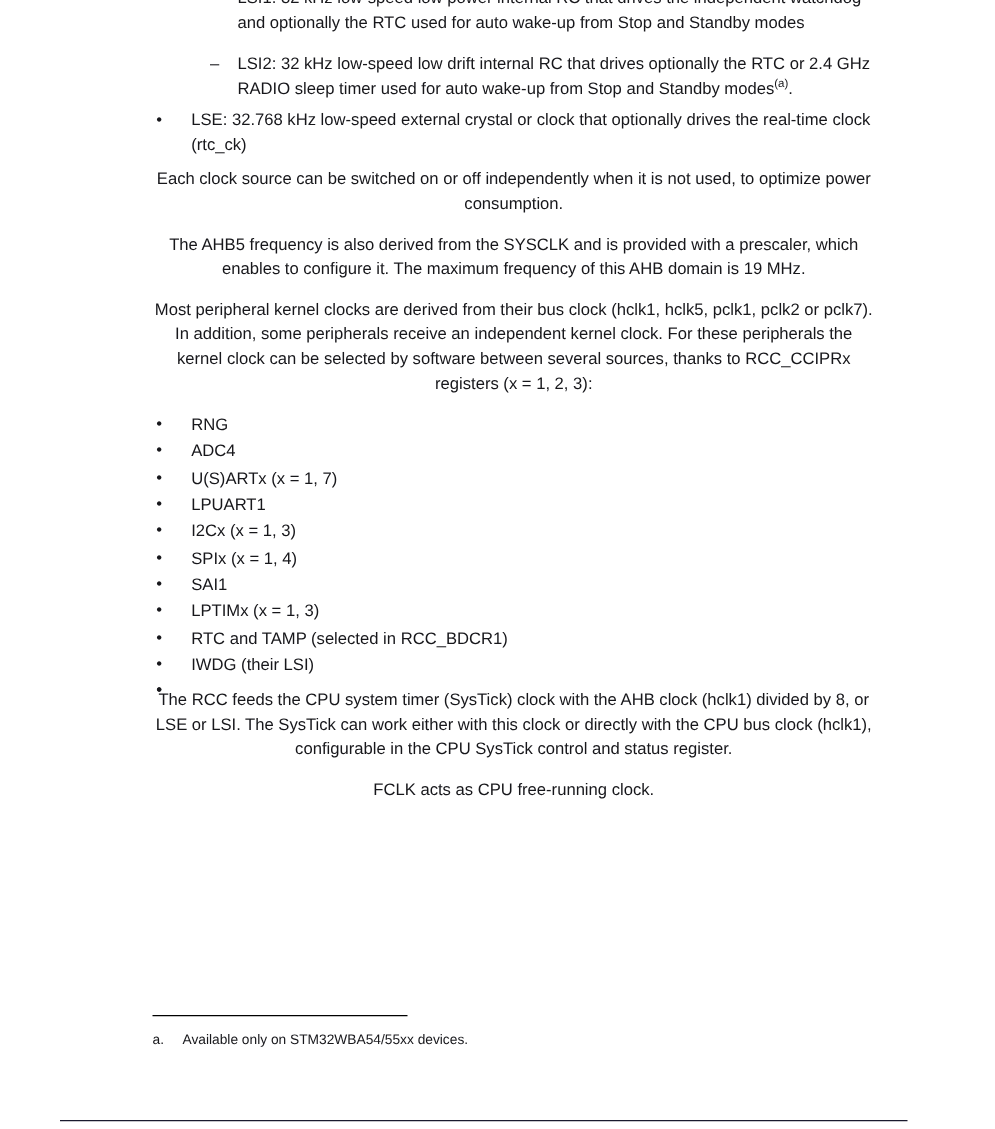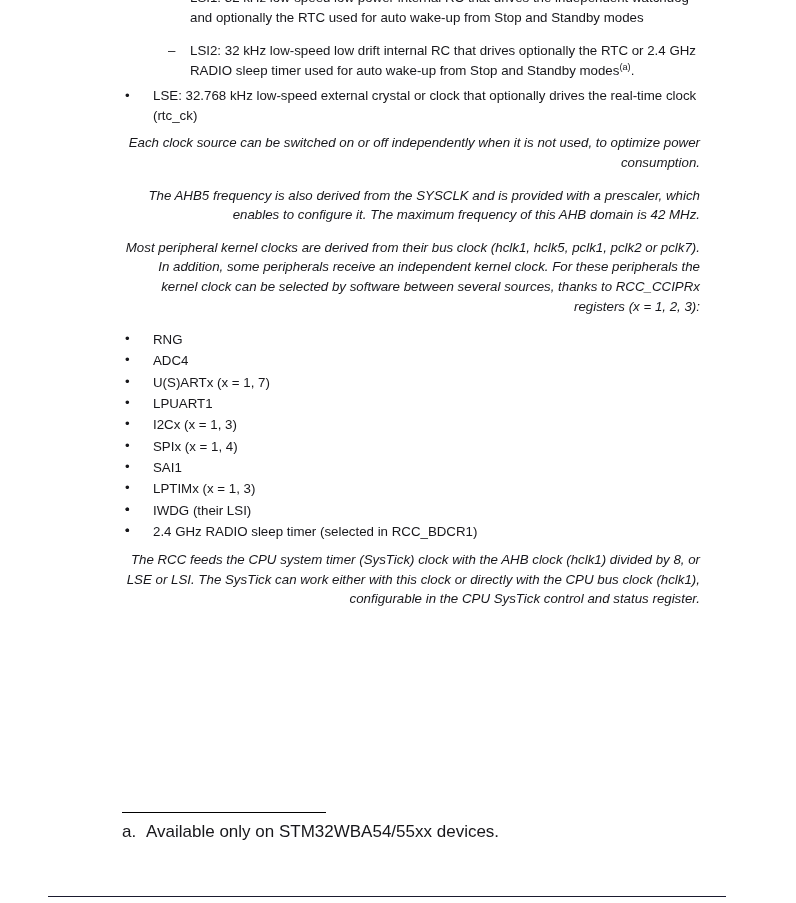--- a/index.html
+++ b/index.html
@@ -28,22 +28,21 @@
     position: absolute;
     left: 122px;
     top: 0;
     width: 578px;
   }
 
   p.para {
     margin: 0 0 13px 0;
     font-size: 13.3px;
     line-height: 19.6px;
-    text-align: right;
-    font-style: italic;
+    text-align: center;
   }
 
   
   .clipped-block {
     position: absolute;
     left: 122px;
     top: -12px;
     width: 578px;
   }
 
@@ -108,21 +107,21 @@
     top: 812px;
     width: 204px;
     height: 0;
     border-top: 1.6px solid #000000;
   }
   .footnote {
     position: absolute;
     left: 122px;
     top: 825px;
     width: 520px;
-    font-size: 17px;
+    font-size: 11px;
     line-height: 14px;
   }
   .footnote .fn-label {
     display: inline-block;
     width: 24px;
   }
 
   
   .footer {
     position: absolute;
@@ -170,21 +169,21 @@
         <span class="bullet-marker">•</span>
         <span>LSE: 32.768 kHz low-speed external crystal or clock that optionally drives the real-time clock (rtc_ck)</span>
       </li>
     </ul>
 
     <div class="spacer-8"></div>
 
     <p class="para">Each clock source can be switched on or off independently when it is not used, to optimize power consumption.</p>
 
 
-    <p class="para">The AHB5 frequency is also derived from the SYSCLK and is provided with a prescaler, which enables to configure it. The maximum frequency of this AHB domain is 42 MHz.</p>
+    <p class="para">The AHB5 frequency is also derived from the SYSCLK and is provided with a prescaler, which enables to configure it. The maximum frequency of this AHB domain is 19 MHz.</p>
 
     <p class="para">Most peripheral kernel clocks are derived from their bus clock (hclk1, hclk5, pclk1, pclk2 or pclk7). In addition, some peripherals receive an independent kernel clock. For these peripherals the kernel clock can be selected by software between several sources, thanks to RCC_CCIPRx registers (x = 1, 2, 3):</p>
 
     <ul class="bullet-list peripheral-list">
       <li>
         <span class="bullet-marker">•</span>
         <span>RNG</span>
       </li>
       <li>
         <span class="bullet-marker">•</span>
@@ -209,38 +208,39 @@
       <li>
         <span class="bullet-marker">•</span>
         <span>SAI1</span>
       </li>
       <li>
         <span class="bullet-marker">•</span>
         <span>LPTIMx (x = 1, 3)</span>
       </li>
       <li>
         <span class="bullet-marker">•</span>
+        <span>RTC and TAMP (selected in RCC_BDCR1)</span>
       </li>
       <li>
         <span class="bullet-marker">•</span>
         <span>IWDG (their LSI)</span>
       </li>
       <li>
         <span class="bullet-marker">•</span>
       </li>
       <li>
         <span class="bullet-marker">•</span>
-        <span>2.4 GHz RADIO sleep timer (selected in RCC_BDCR1)</span>
       </li>
     </ul>
 
     <div class="spacer-8"></div>
 
     <p class="para">The RCC feeds the CPU system timer (SysTick) clock with the AHB clock (hclk1) divided by 8, or LSE or LSI. The SysTick can work either with this clock or directly with the CPU bus clock (hclk1), configurable in the CPU SysTick control and status register.</p>
 
+    <p class="para">FCLK acts as CPU free-running clock.</p>
 
   </div>
 
   <div class="footnote-rule"></div>
 
   <div class="footnote">
     <span class="fn-label">a.</span><span>Available only on STM32WBA54/55xx devices.</span>
   </div>
 
   <div class="footer">

